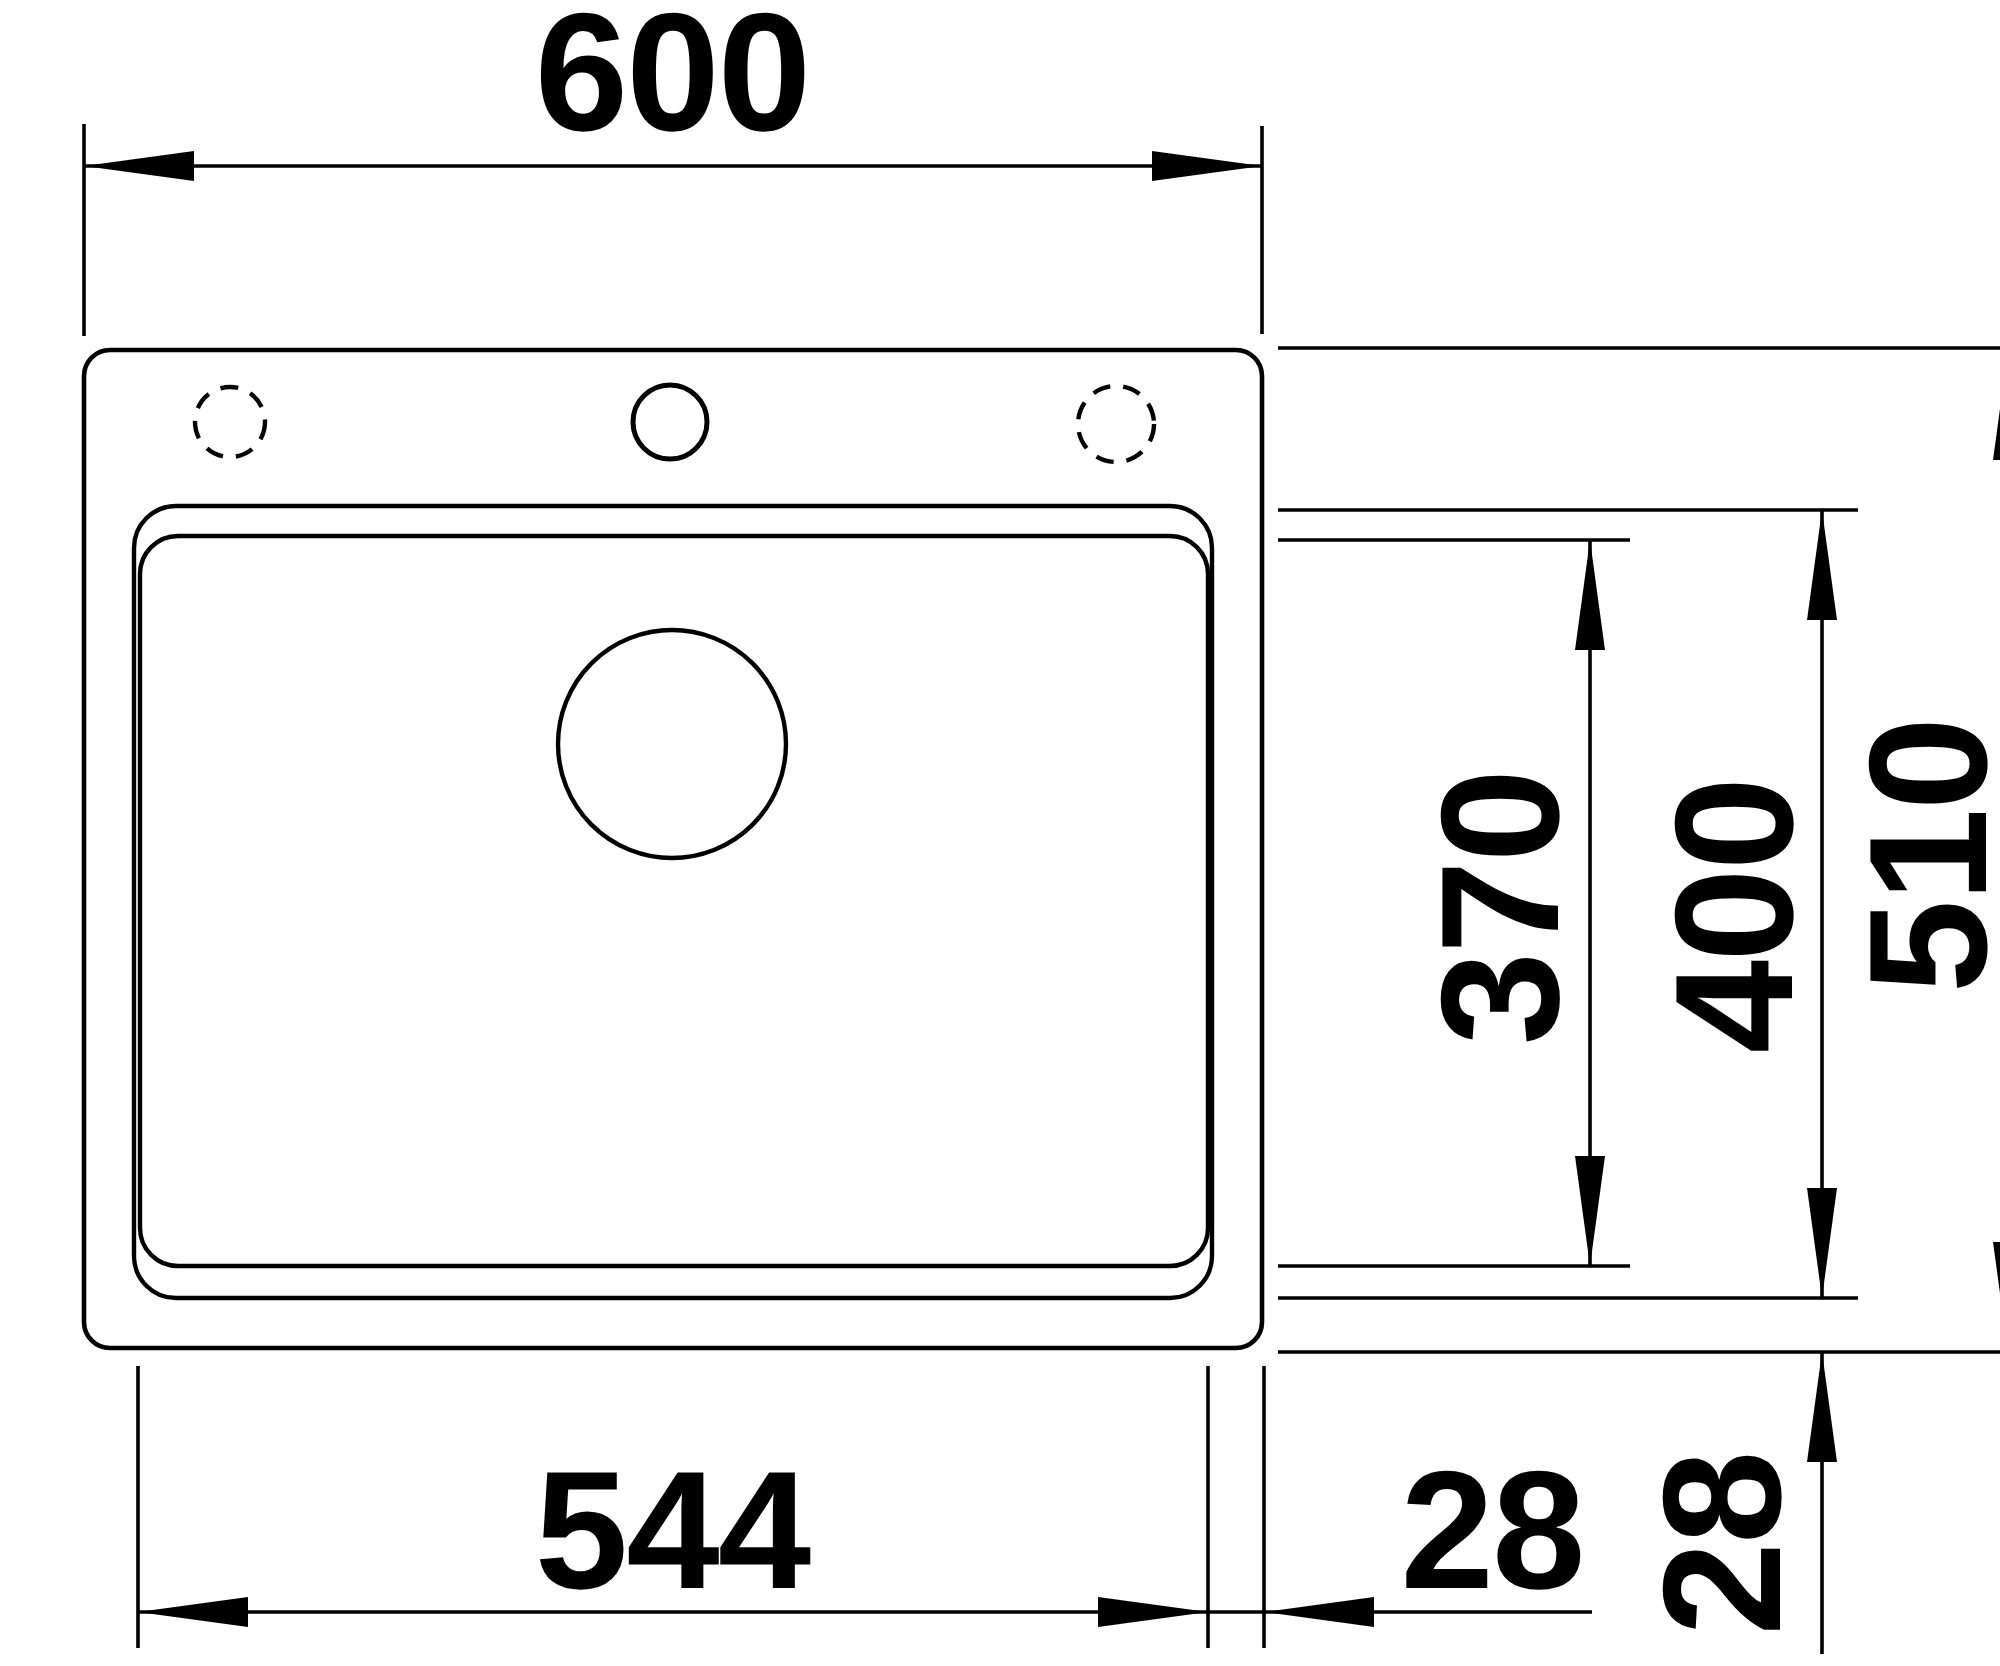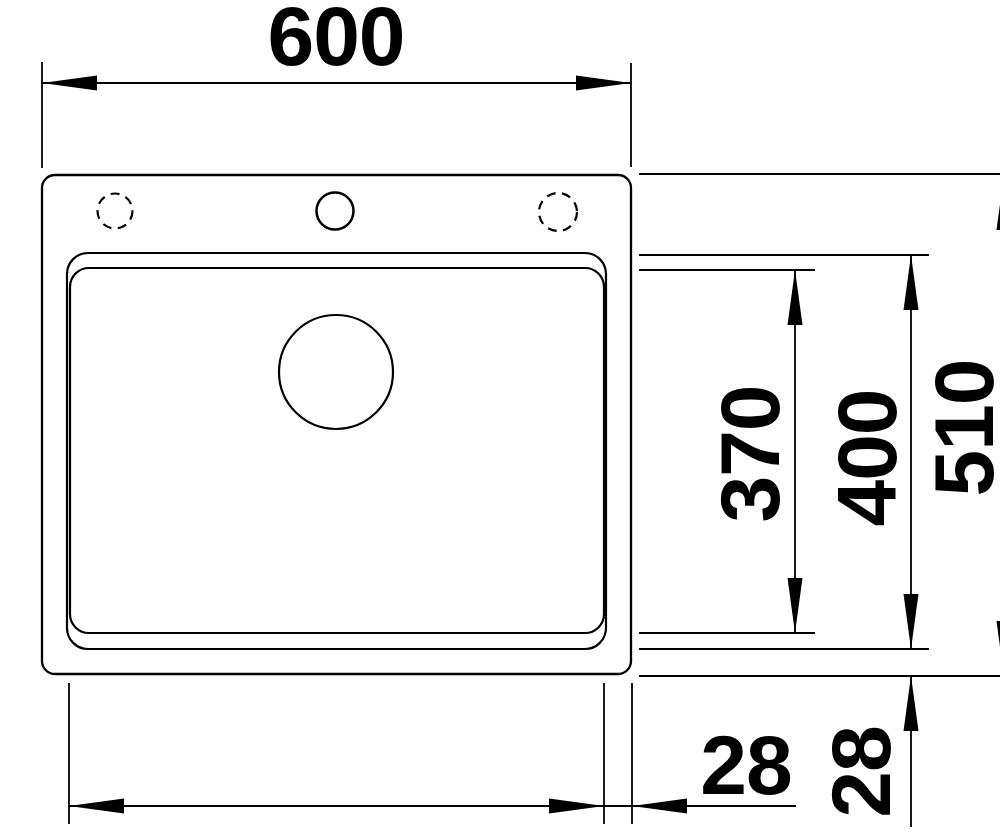--- a/index.html
+++ b/index.html
@@ -113,20 +113,21 @@
         <polygon points="35,806 90,798.5 90,813.5" fill="#000000" stroke="none"></polygon>
         <polygon points="570,806 515,798.5 515,813.5" fill="#000000" stroke="none"></polygon>
         <polygon points="598,806 653,798.5 653,813.5" fill="#000000" stroke="none"></polygon>
       </g>
 
     </g>
   </svg>
 
   <div id="lbl-600" class="dim-label">600</div>
 
+  <div id="lbl-544" class="dim-label">544</div>
 
   <div id="lbl-28h" class="dim-label small">28</div>
 
   <div id="lbl-370" class="dim-label rot">370</div>
 
   <div id="lbl-400" class="dim-label rot">400</div>
 
   <div id="lbl-510" class="dim-label rot">510</div>
 
   <div id="lbl-28v" class="dim-label small rot">28</div>

